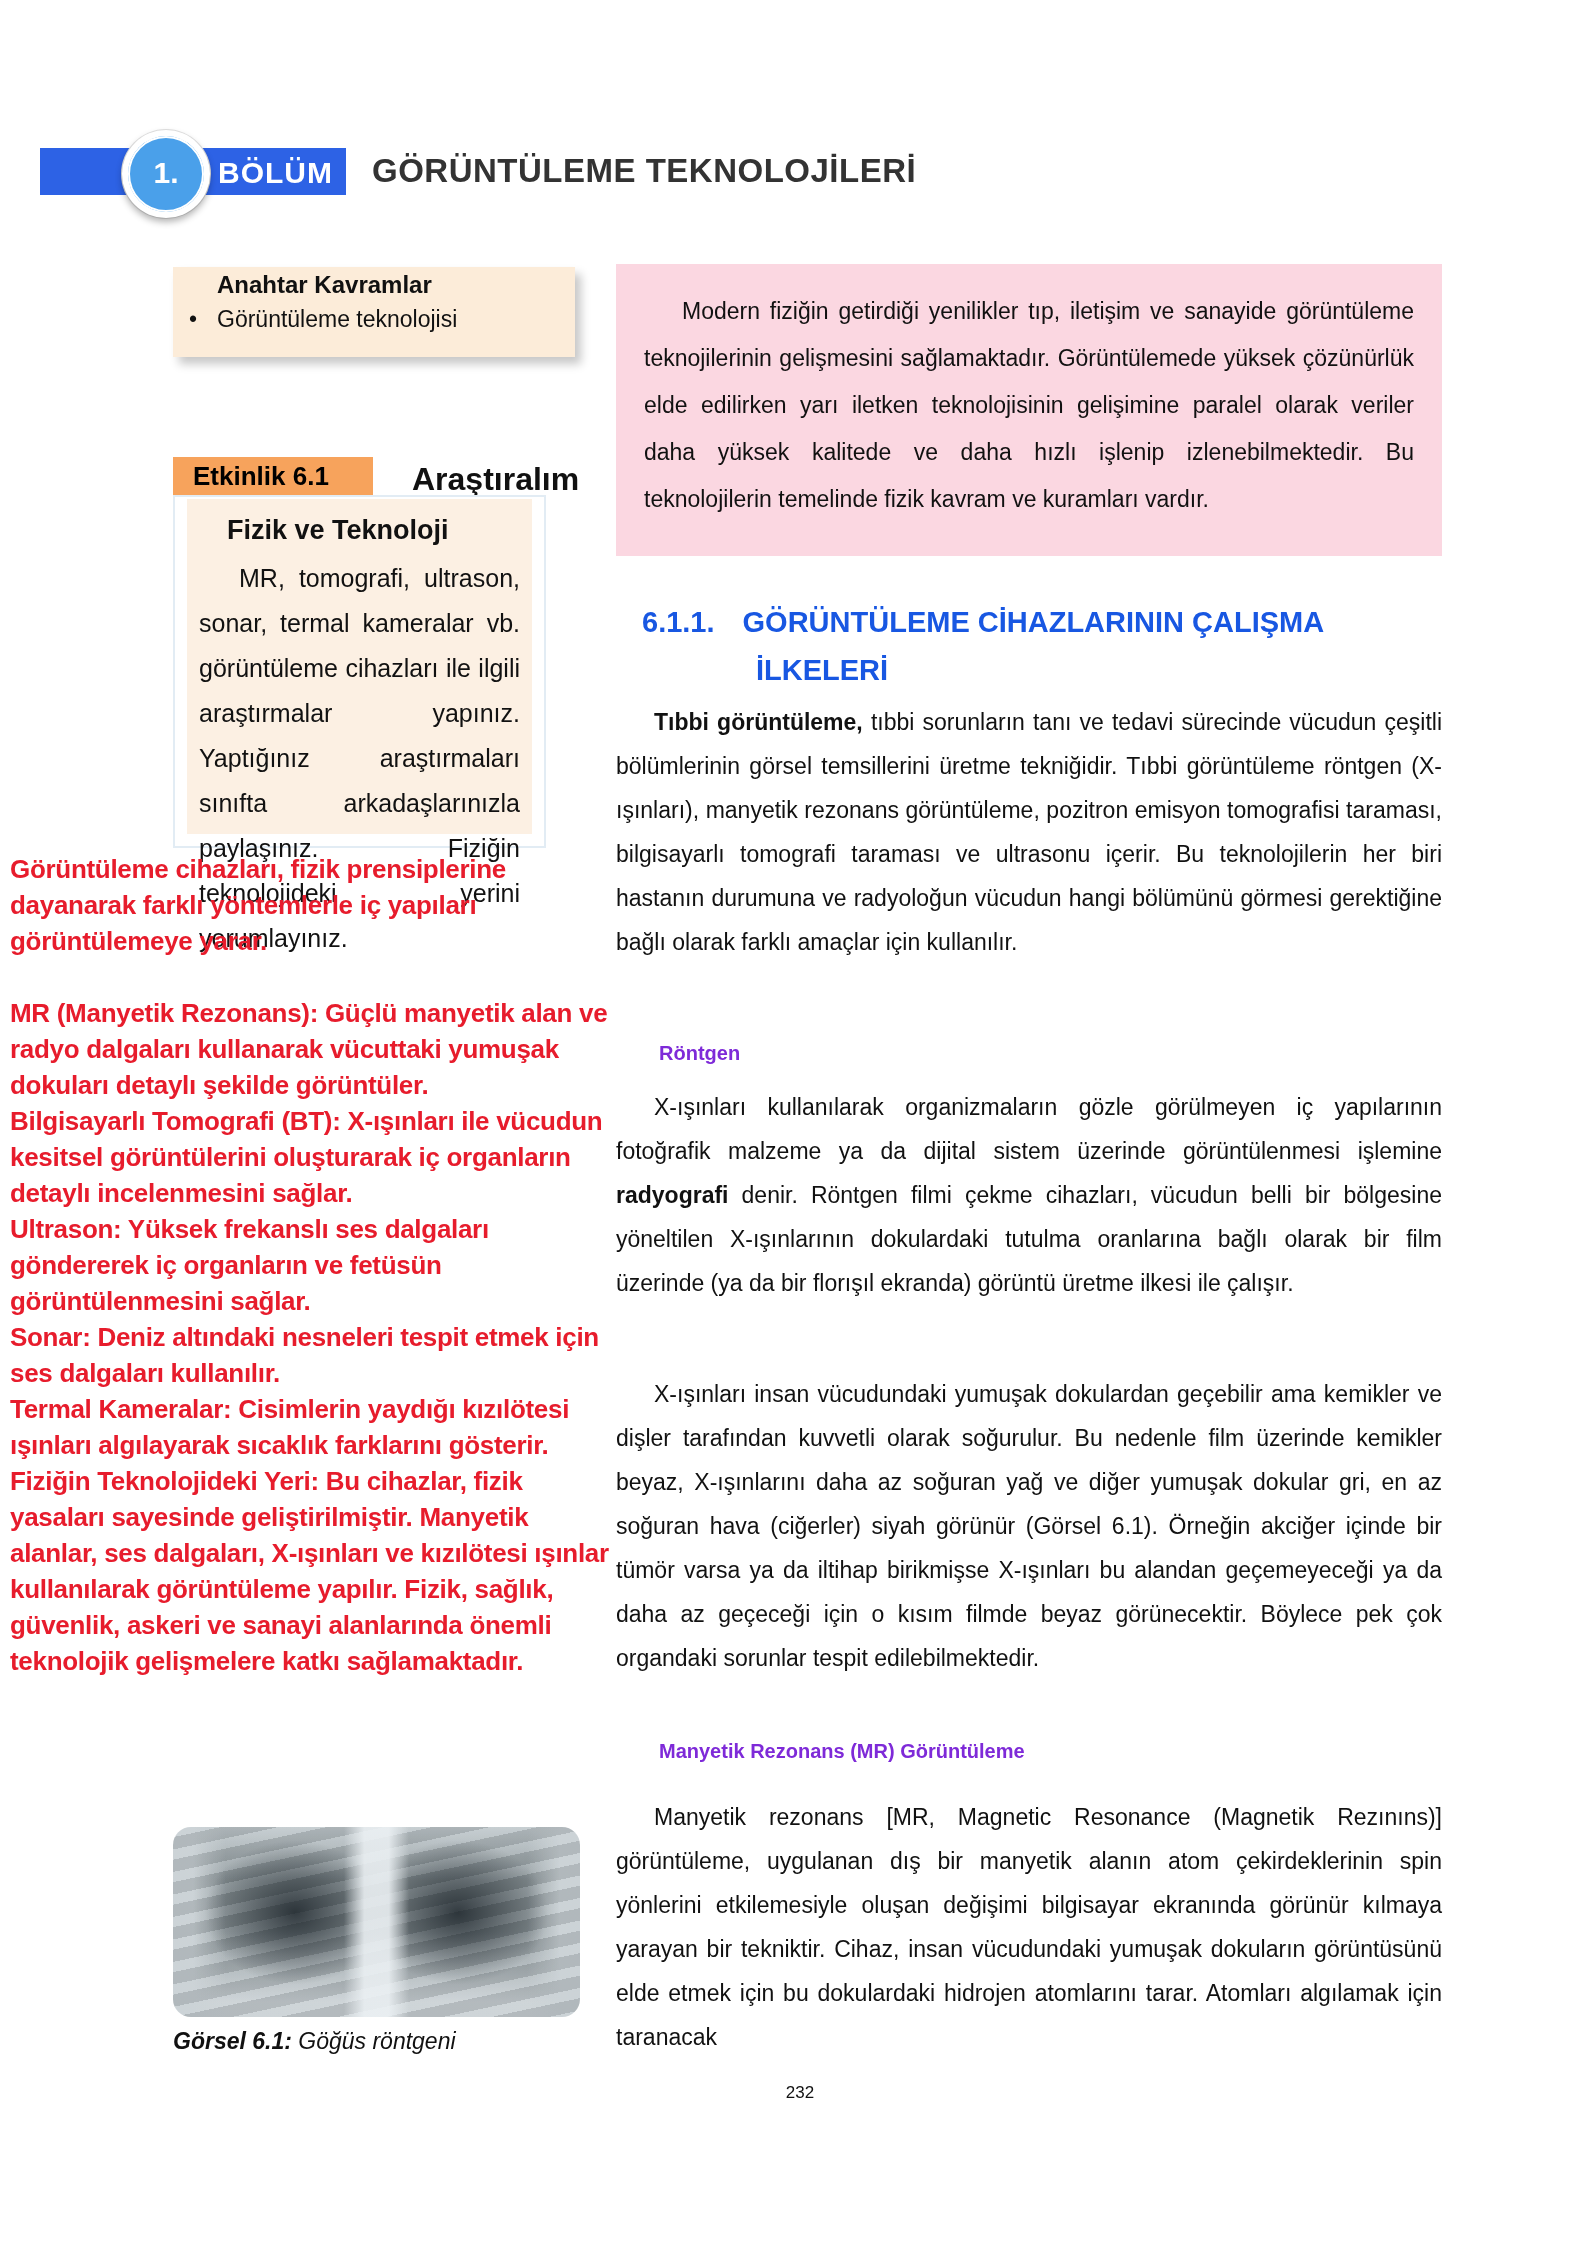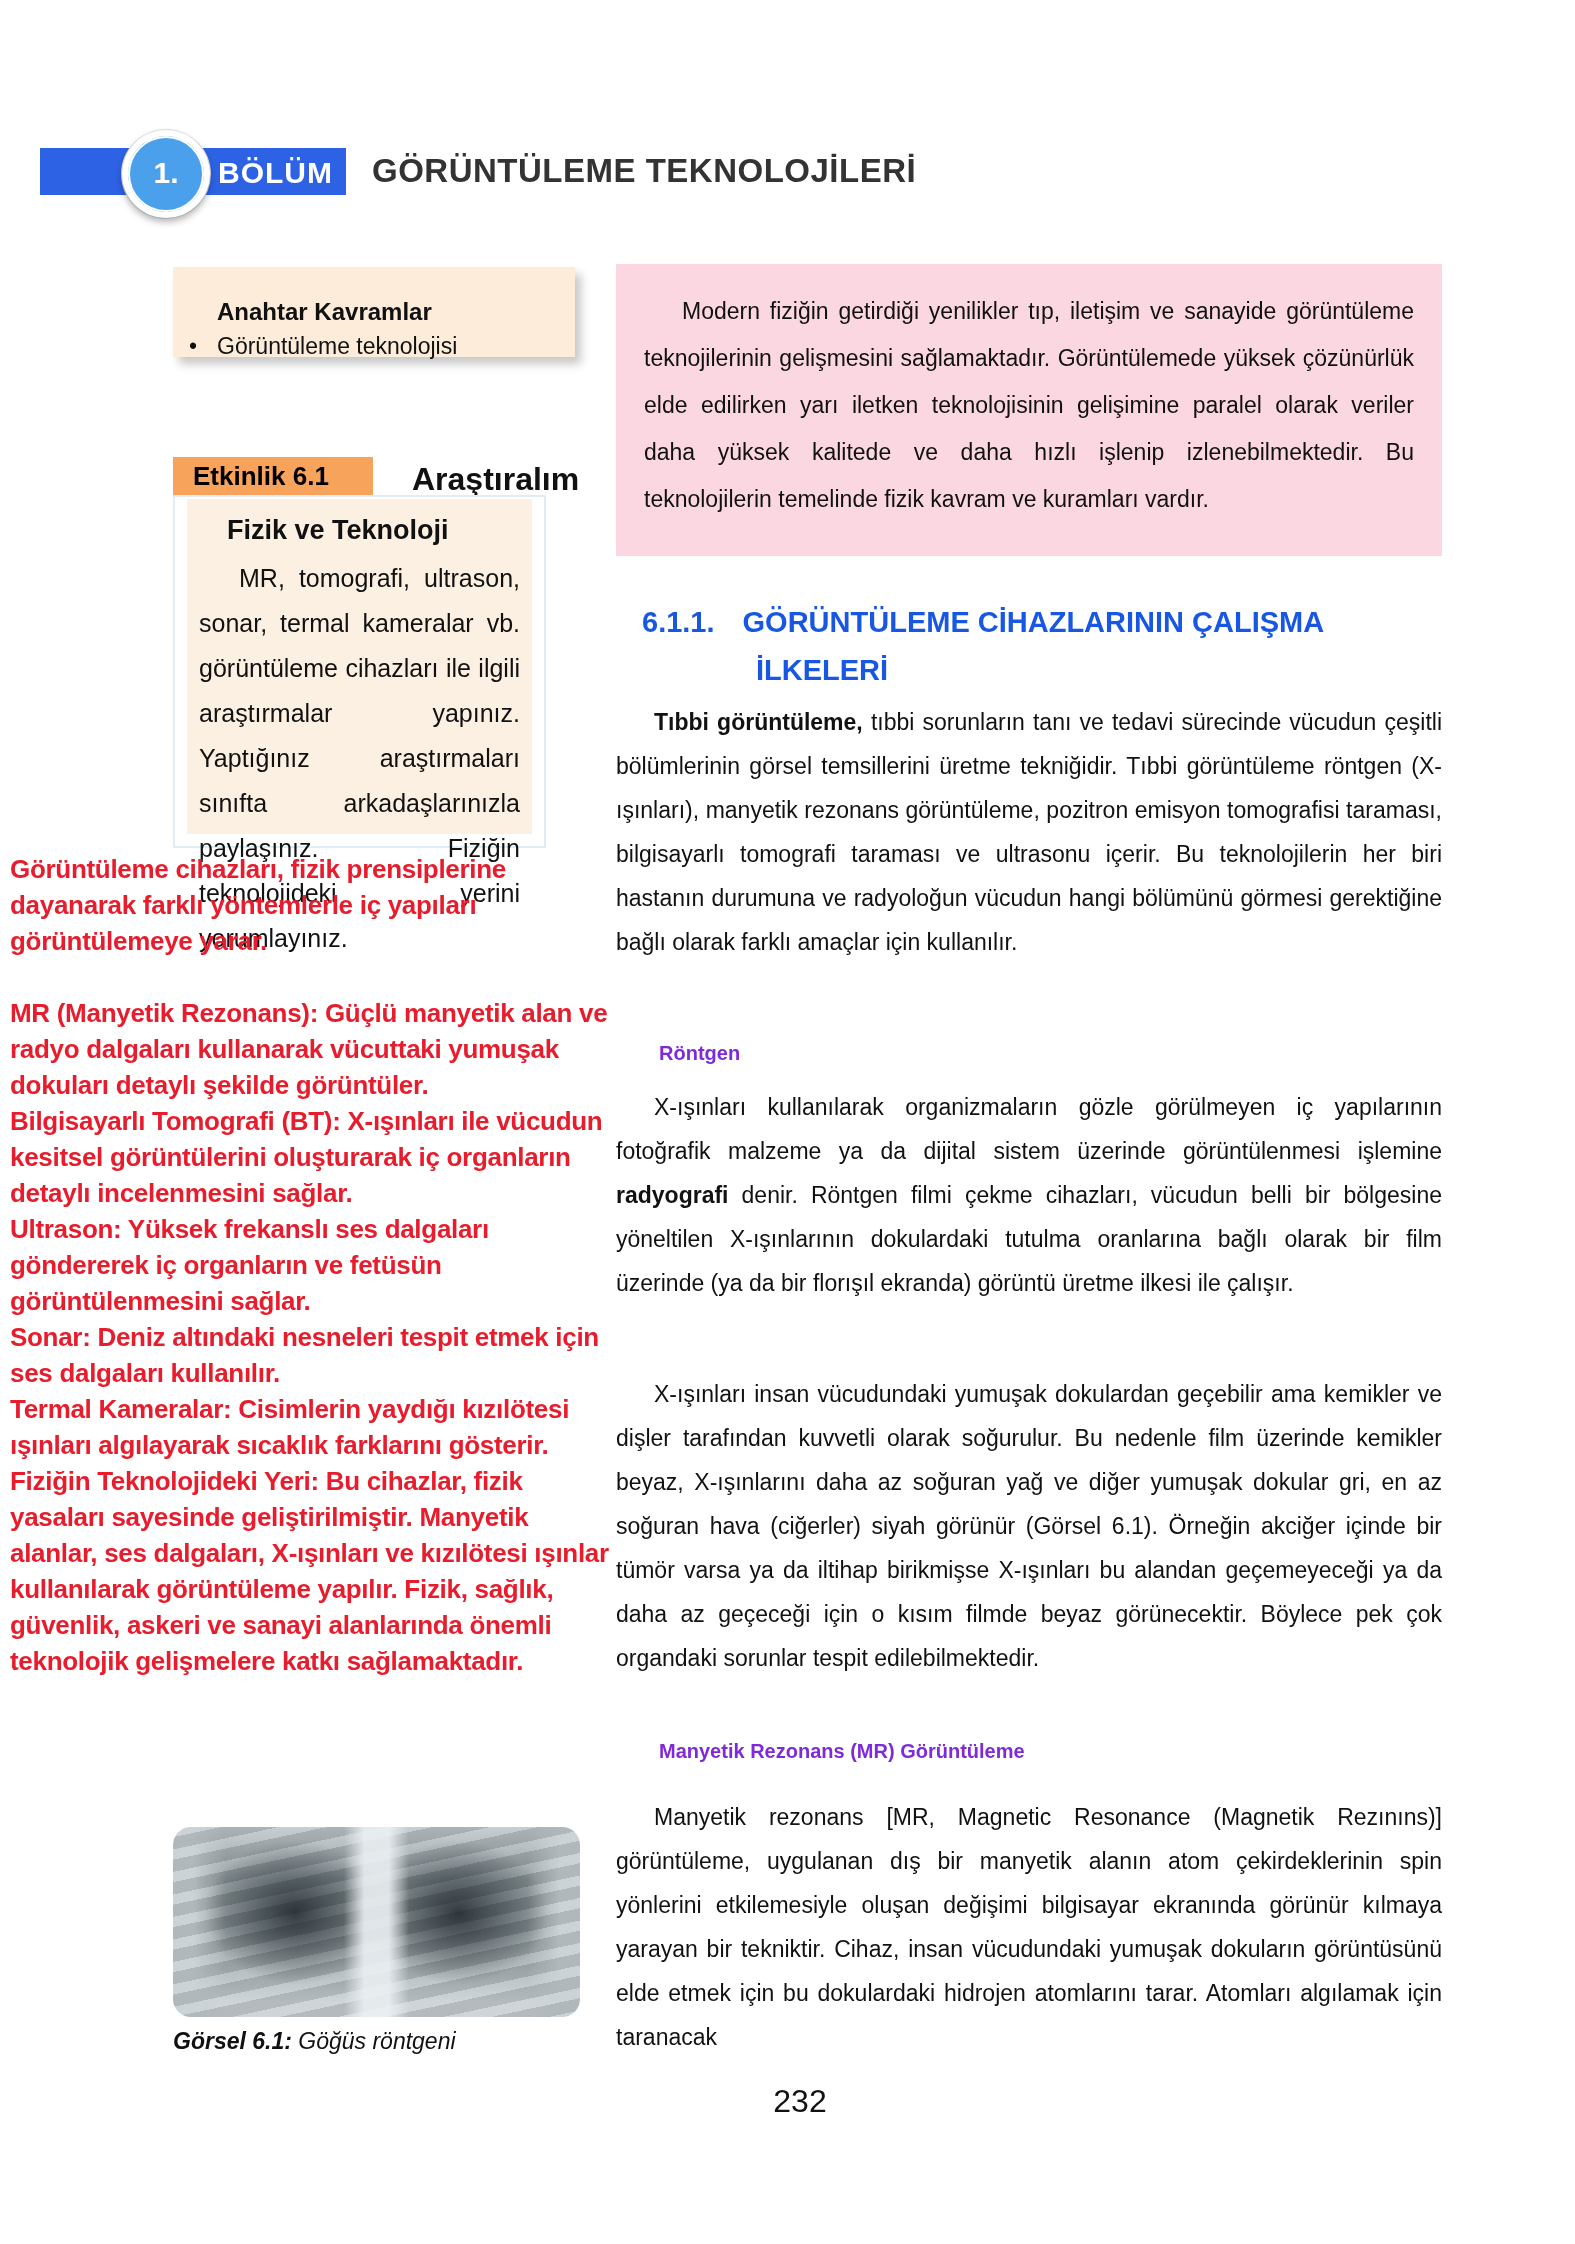--- a/index.html
+++ b/index.html
@@ -49,21 +49,21 @@
   }
   .page-title{
     left:372px;top:152px;font-weight:bold;font-size:33px;color:#333;letter-spacing:.5px;
   }
 
   
   .key-box{
     left:173px;top:267px;width:402px;height:90px;
     background:var(--key-box-peach,#fcecd9);
     box-shadow:6px 7px 9px rgba(0,0,0,.22);
-    padding-top:31px;
+    padding-top:4px;
   }
   .key-title{margin-left:44px;font-weight:bold;font-size:24px;color:#111;}
   .key-item{display:flex;margin-left:16px;margin-top:7px;font-size:23px;color:#111;}
   .key-bullet{width:28px;font-size:23px;}
 
   
   .intro-box{
     left:616px;top:264px;width:826px;height:292px;
     background:var(--intro-box-pink,#fbd7e1);
     padding:24px 28px 0 28px;
@@ -129,21 +129,21 @@
   .p1{left:616px;top:700px;}
   .p2{left:616px;top:1085px;}
   .p3{left:616px;top:1372px;}
   .p4{left:616px;top:1795px;}
   .bold{font-weight:bold;}
 
   .subheading{font-weight:bold;font-size:20px;color:var(--subheading-purple,#7e2ad8);}
   .h-rontgen{left:659px;top:1042px;}
   .h-mr{left:659px;top:1740px;}
 
-  .page-number{left:700px;top:2083px;width:200px;text-align:center;font-size:32px;color:#111;}
+  .page-number{left:700px;top:2083px;width:200px;text-align:center;font-size:17px;color:#111;}
 </style>
 </head>
 <body>
 
 <div class="abs header-bar"></div>
 <div class="abs chapter-badge-outer">
   <div class="chapter-badge-inner"></div>
   <div class="chapter-badge-ring">1.</div>
 </div>
 <div class="abs bolum-label">BÖLÜM</div>

